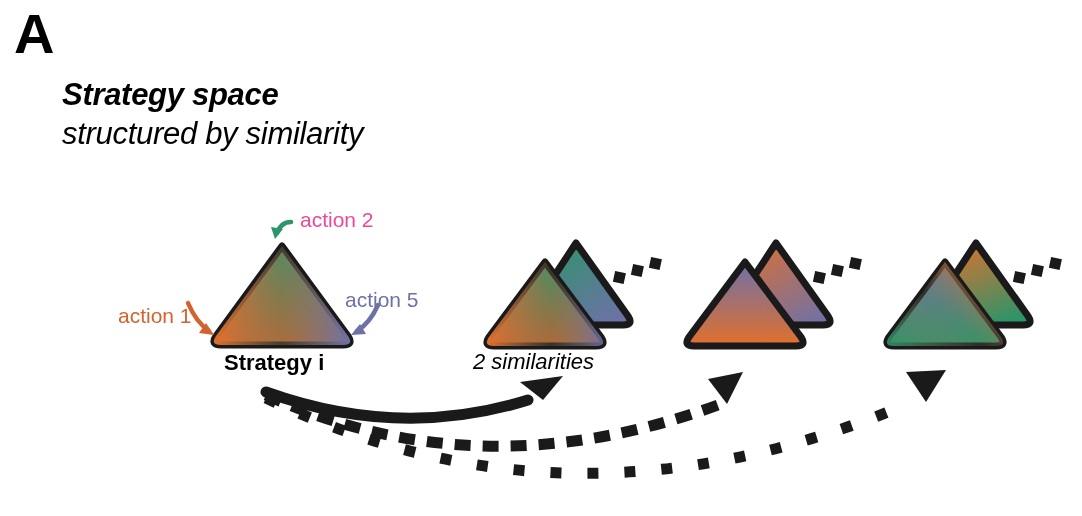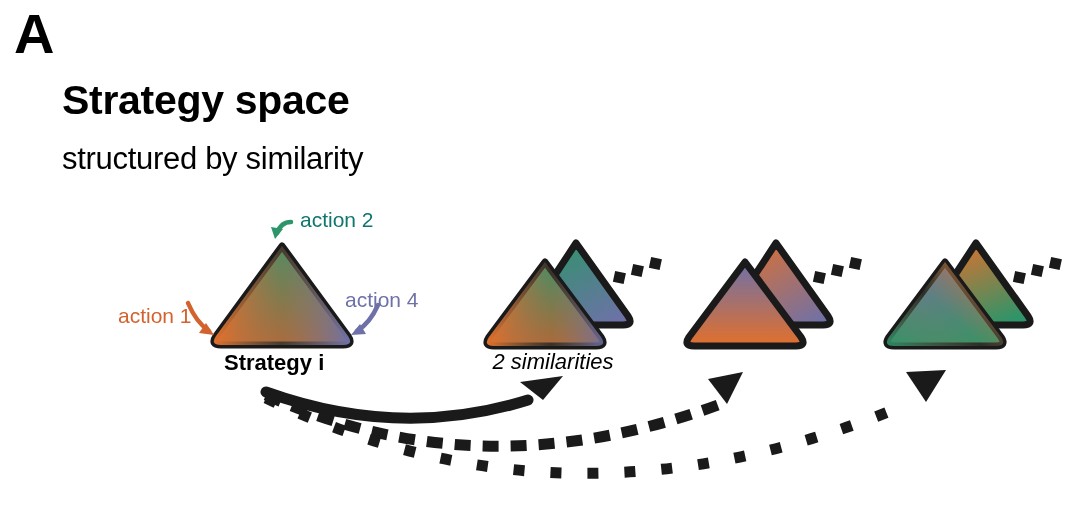--- a/index.html
+++ b/index.html
@@ -2,26 +2,26 @@
 <html><head>
 <meta charset="utf-8">
 <style>
   html,body{margin:0;padding:0;background:#ffffff;}
   body{width:1082px;height:516px;position:relative;overflow:hidden;
        font-family:"Liberation Sans", sans-serif;color:#000;}
   #figure{position:absolute;left:0;top:0;width:1082px;height:516px;}
   .panel-letter{position:absolute;left:14px;top:6px;font-size:56px;font-weight:bold;
                 line-height:1;letter-spacing:-1px;}
   .title-block{position:absolute;left:62px;top:78px;}
-  .title-main{font-size:41px;font-weight:bold;line-height:1.12;
+  .title-main{font-size:31px;font-weight:bold;font-style:italic;line-height:1.12;
               letter-spacing:-0.3px;}
-  .title-sub{font-size:31px;line-height:1.12;letter-spacing:-0.3px;
-             margin-top:18px;}
+  .title-sub{font-size:31px;font-style:italic;line-height:1.12;letter-spacing:-0.3px;
+             margin-top:4px;}
   .grp-caption{position:absolute;font-size:22px;font-style:italic;white-space:nowrap;
-               text-align:center;}
+               text-align:left;}
   .strategy-caption{position:absolute;font-size:22px;font-weight:bold;white-space:nowrap;}
   .act-label{position:absolute;font-size:21px;white-space:nowrap;}
   svg{position:absolute;left:0;top:0;width:1082px;height:516px;overflow:visible;}
 </style>
 </head>
 <body>
 
 <div id="figure">
 
   <div class="panel-letter">A</div>
@@ -149,20 +149,20 @@
       <path d="M 743 372 L 708 379 L 727 404 Z" fill="#1a1a1a"></path>
     </g>
 
     <g>
       <path d="M 266 398 Q 570 545 905 405" fill="none" stroke="#1a1a1a" stroke-width="11" stroke-linecap="butt" stroke-dasharray="11 26"></path>
       <path d="M 946 370 L 906 372 L 926 402 Z" fill="#1a1a1a"></path>
     </g>
   </svg>
 
   <div class="act-label" style="left:118px;top:288px;color:#d2622e;margin-top:16px;">action 1</div>
-  <div class="act-label" style="left:300px;top:208px;color:#0f766e;">action 2</div>
-  <div class="act-label" style="left:345px;top:288px;color:#6e71a8;">action 4</div>
+  <div class="act-label" style="left:300px;top:208px;color:#ec4899;">action 2</div>
+  <div class="act-label" style="left:345px;top:288px;color:#6e71a8;">action 5</div>
 
   <div class="strategy-caption" style="left:224px;top:350px;">Strategy i</div>
 
   <div class="grp-caption" style="left:473px;top:349px;width:160px;">2 similarities</div>
 
 </div>
 
 </body></html>

